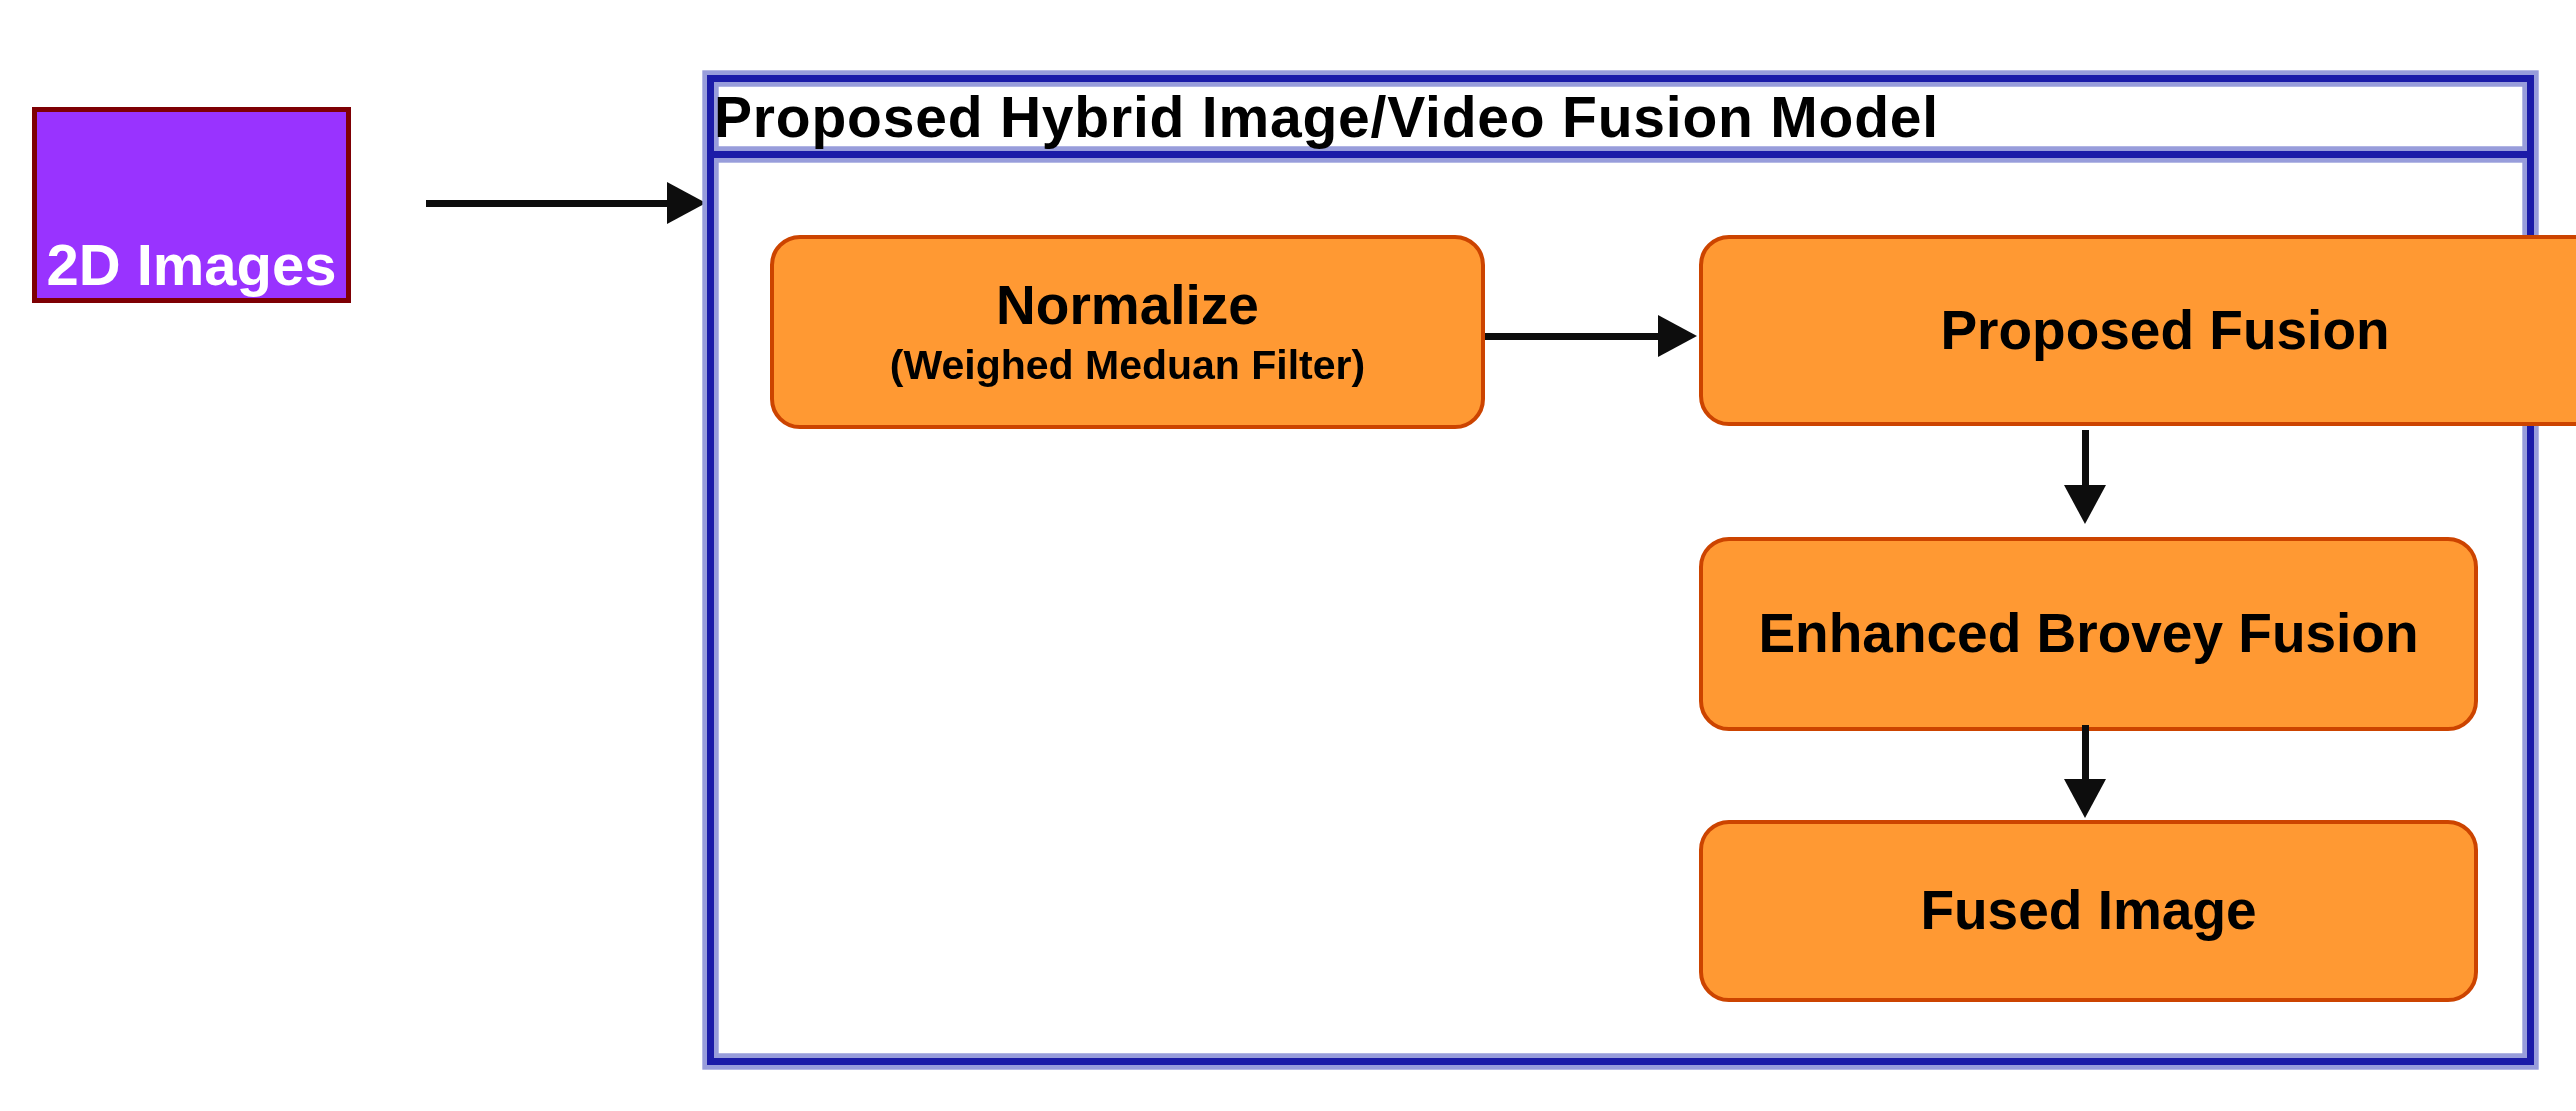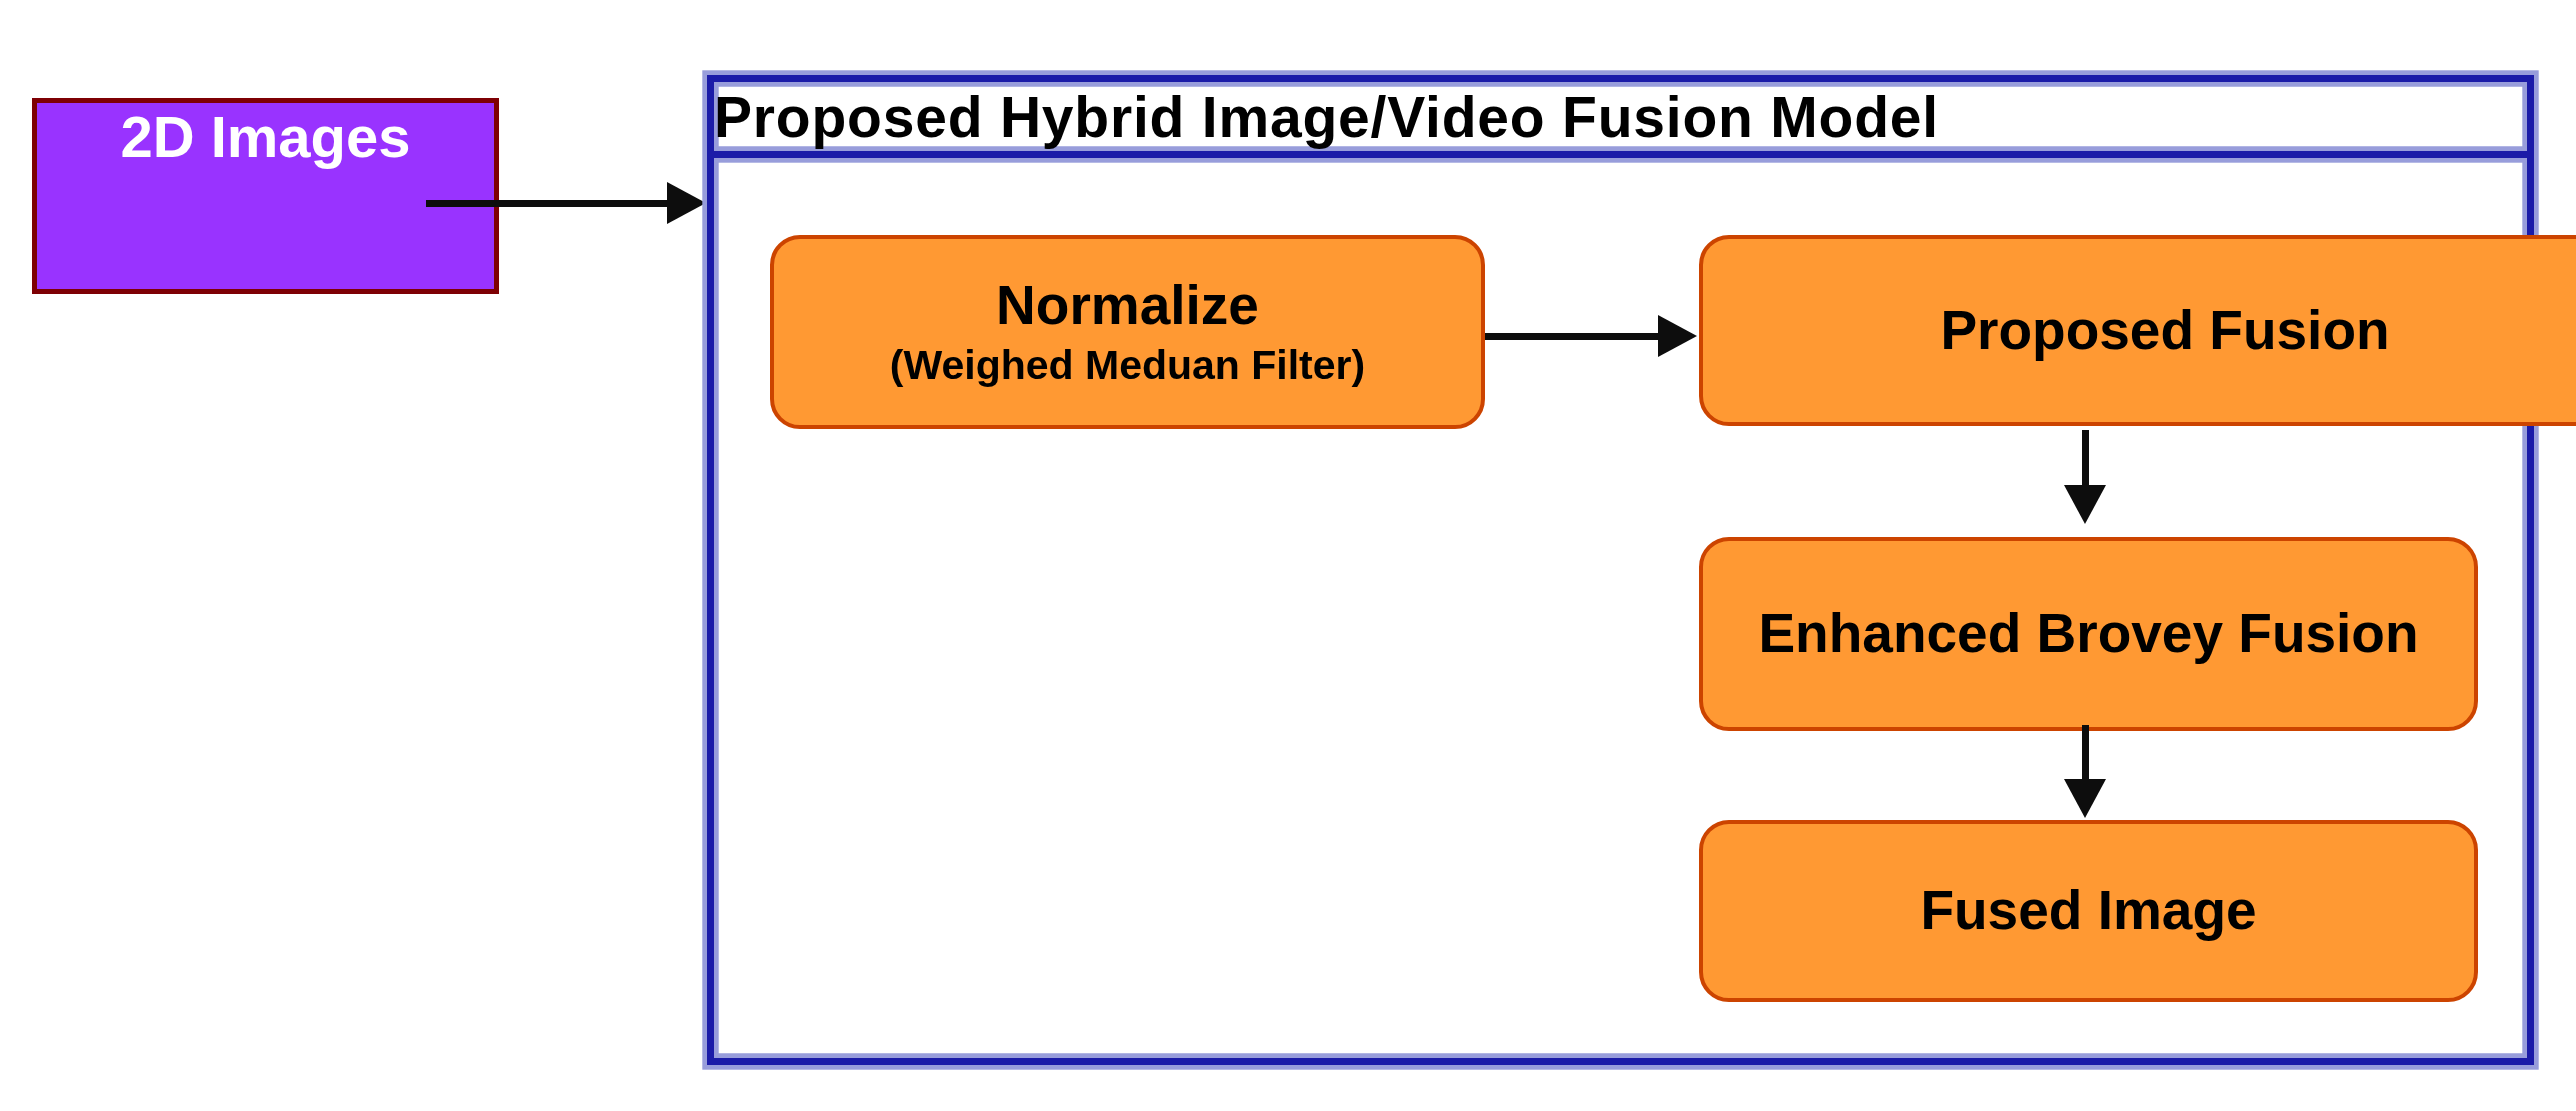--- a/index.html
+++ b/index.html
@@ -11,24 +11,24 @@
     height: 1112px;
     background: var(--background, #fff);
     font-family: "Liberation Sans", sans-serif;
     position: relative;
     overflow: hidden;
   }
   .abs { position: absolute; box-sizing: border-box; }
 
   
   .source-node {
-    left: 32px; top: 98px; width: 467px; height: 196px;
+    left: 32px; top: 107px; width: 319px; height: 196px;
     background: var(--purple_fill);
     border: 5.5px solid var(--purple_border);
-    display: flex; align-items: flex-start; justify-content: center;
+    display: flex; align-items: flex-end; justify-content: center;
   }
   .source-node .lbl {
     color: var(--label_light);
     font-size: 58px; font-weight: 700; white-space: nowrap;
   }
 
   
   .model-container {
     left: 707px; top: 75px; width: 1827px; height: 990px;
     border: 7.1px solid var(--container_border);

